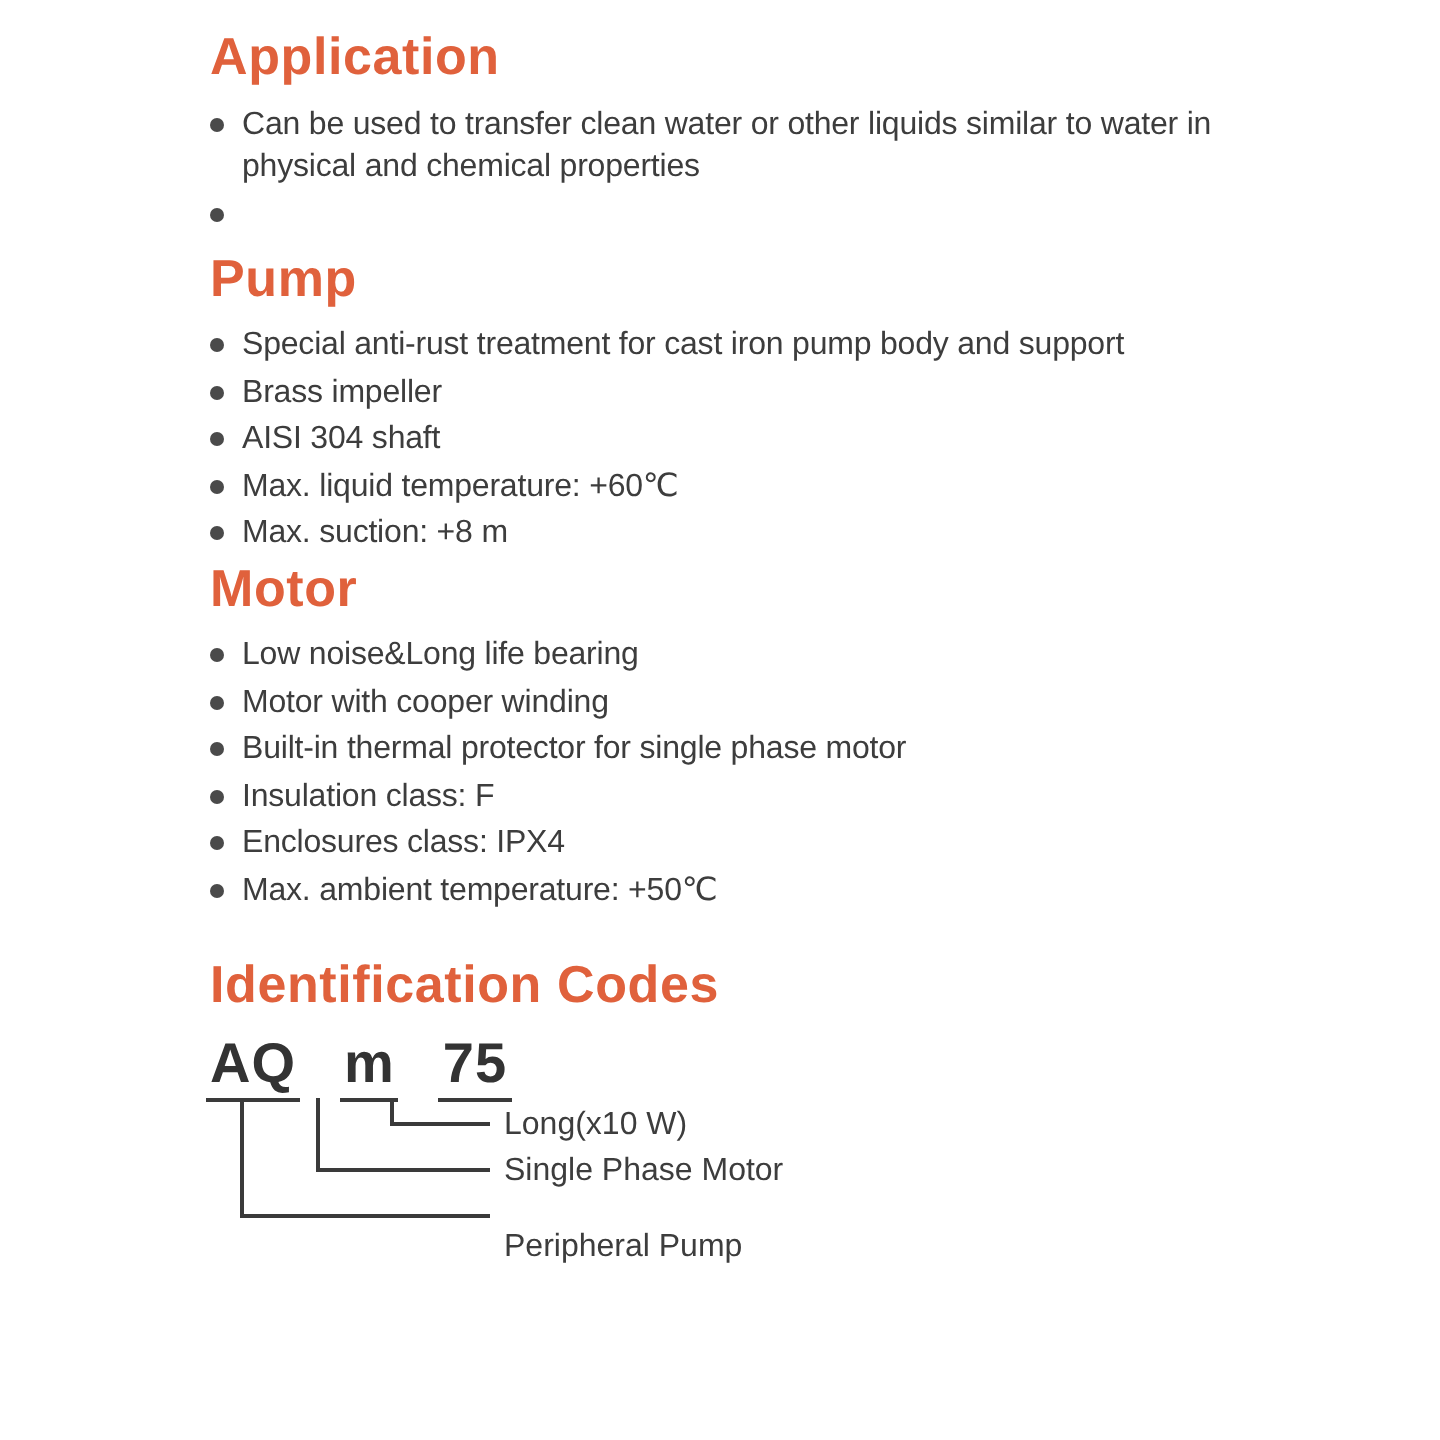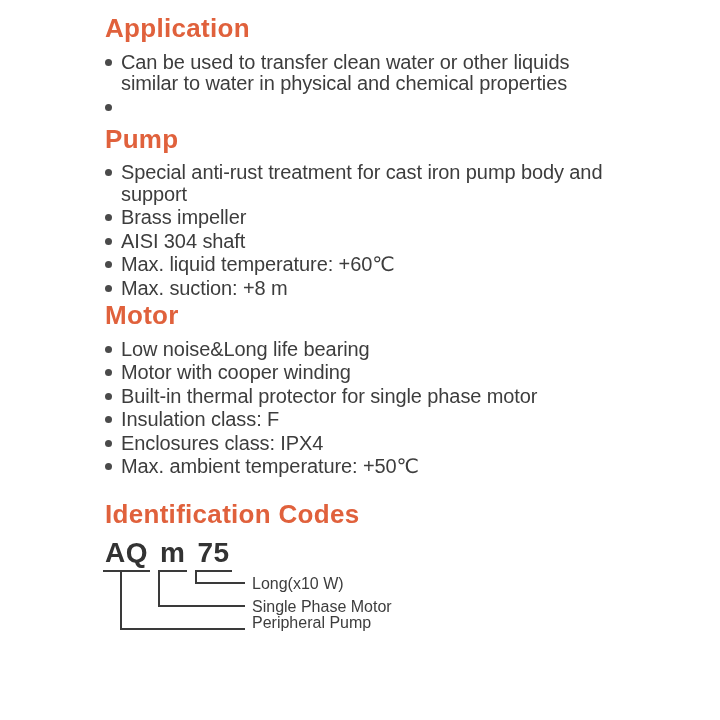--- a/index.html
+++ b/index.html
@@ -29,21 +29,21 @@
     letter-spacing: 0.3px;
     line-height: 1.1;
     margin-bottom: 9px;
   }
   ul.bullets {
     list-style: none;
     max-width: 505px;
   }
   ul.bullets li {
     position: relative;
-    font-size: 20px;
+    font-size: 16px;
     line-height: 21.5px;
     padding-left: 16px;
     margin-bottom: 2px;
     letter-spacing: -0.1px;
   }
   .dot {
     position: absolute;
     left: 0;
     top: 7px;
     width: 7px;
@@ -59,21 +59,21 @@
   .diagram {
     position: relative;
     height: 120px;
     margin-top: 2px;
   }
   .code-row {
     position: absolute;
     left: -2px;
     top: 0;
     display: flex;
-    gap: 8px;
+    gap: 20px;
   }
   .code-part {
     display: inline-block;
     font-size: 28px;
     font-weight: bold;
     color: #333333;
     text-align: center;
     padding: 0 2px 1px 2px;
     border-bottom: 2px solid #3a3a3a;
     letter-spacing: 0.5px;
@@ -89,21 +89,21 @@
   .diagram-label {
     position: absolute;
     left: 147px;
     font-size: 16px;
     color: #3d3d3d;
     white-space: nowrap;
     line-height: 16px;
   }
   .label-power { top: 39px; }
   .label-motor { top: 62px; }
-  .label-pump  { top: 78px; }
+  .label-pump  { top: 100px; }
 </style>
 </head>
 <body>
 
 <div class="page">
   <div class="content">
 
     <section class="sec-application">
       <h2 class="section-title">Application</h2>
       <ul class="bullets">

